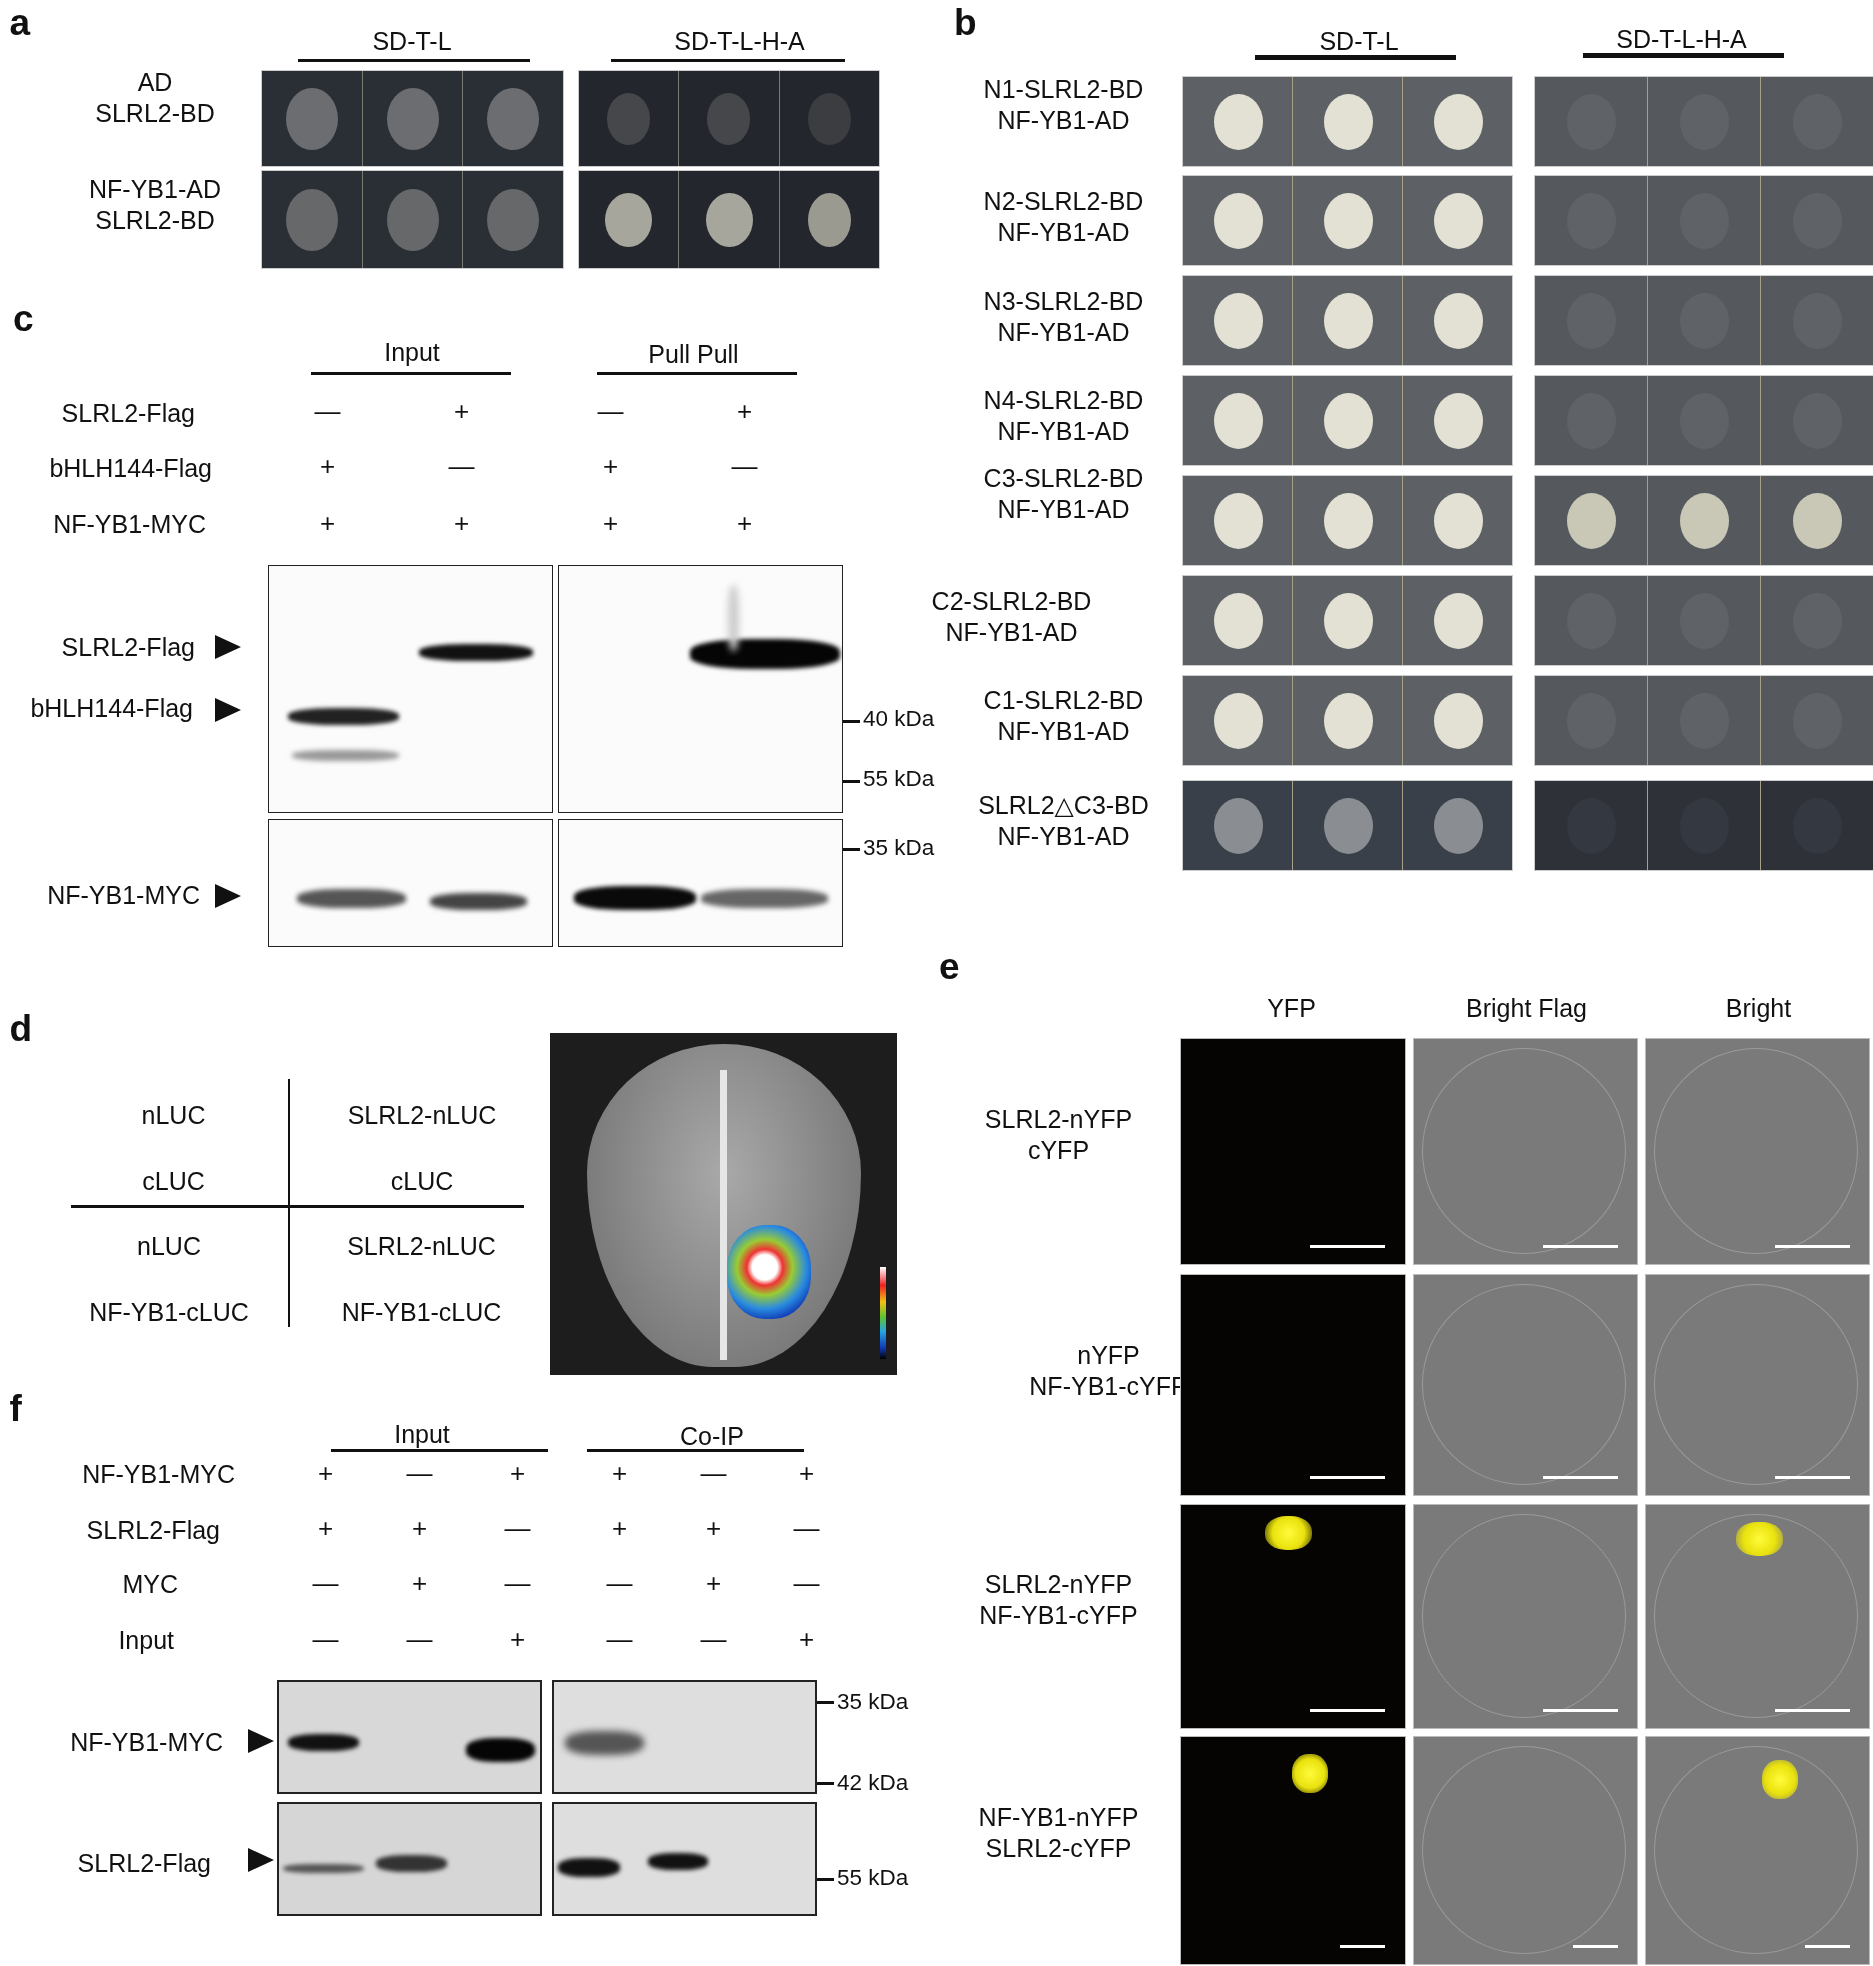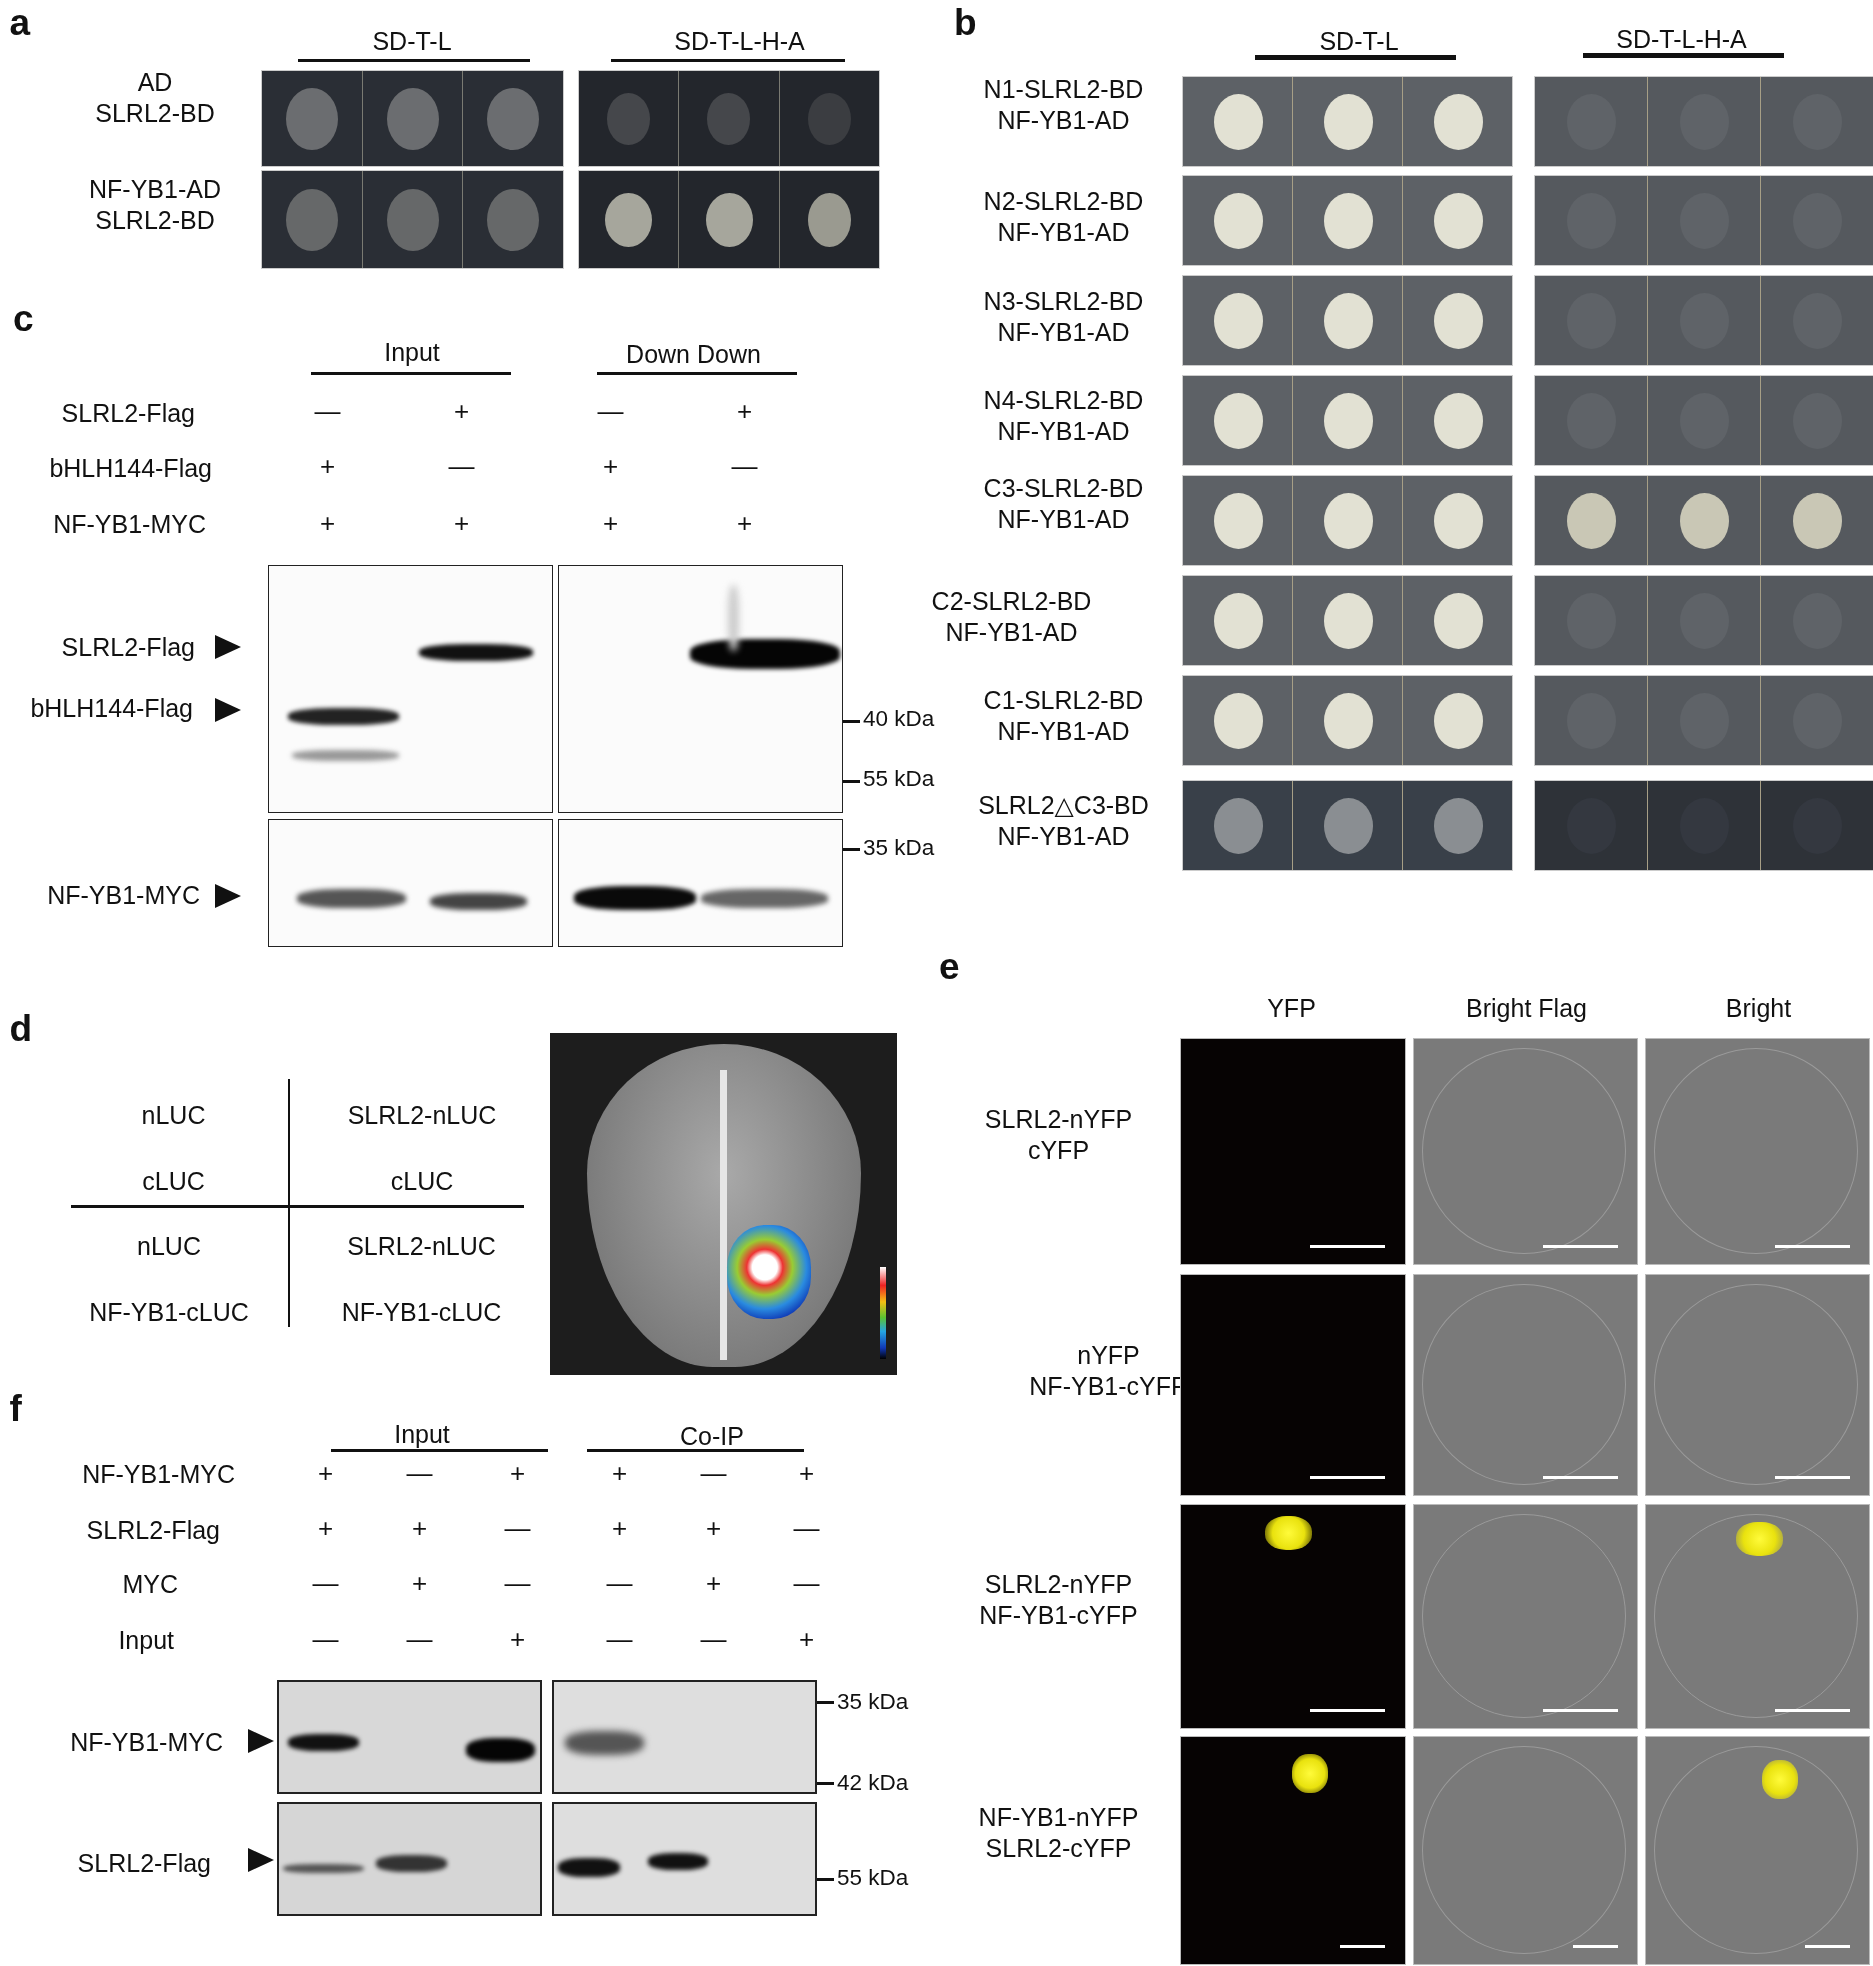--- a/index.html
+++ b/index.html
@@ -192,21 +192,21 @@
       <div class="well">
         <div class="spot" style="background: rgb(95, 99, 104); width: 49px; height: 56px; margin: -28px 0px 0px -24px;"></div>
       </div>
       <div class="well">
         <div class="spot" style="background: rgb(95, 99, 104); width: 49px; height: 56px; margin: -28px 0px 0px -24px;"></div>
       </div>
       <div class="well">
         <div class="spot" style="background: rgb(95, 99, 104); width: 49px; height: 56px; margin: -28px 0px 0px -24px;"></div>
       </div>
     </div>
-    <div class="txt" style="left: 956px; top: 473px; width: 215px;">
+    <div class="txt" style="left: 956px; top: 463px; width: 215px;">
       <div>C3-SLRL2-BD</div>
       <div>NF-YB1-AD</div>
     </div>
     <div class="plate" style="left: 1182px; top: 475px; width: 331px; height: 91px; background: rgb(93, 97, 102);">
       <div class="well">
         <div class="spot" style="background: rgb(226, 225, 211); width: 49px; height: 56px; margin: -28px 0px 0px -24px;"></div>
       </div>
       <div class="well">
         <div class="spot" style="background: rgb(226, 225, 211); width: 49px; height: 56px; margin: -28px 0px 0px -24px;"></div>
       </div>
@@ -301,21 +301,21 @@
       </div>
       <div class="well">
         <div class="spot" style="background: rgb(52, 56, 64); width: 49px; height: 56px; margin: -28px 0px 0px -24px;"></div>
       </div>
     </div>
   </div>
 
 <div class="plabel" style="left:13px;top:300px;">c</div>
 <div class="txt" style="left:337px;top:337px;width:150px;">Input</div>
 <div class="hline" style="left:311px;top:372px;width:200px;"></div>
-<div class="txt" style="left:600px;top:339px;width:187px;">Down Down</div>
+<div class="txt" style="left:600px;top:339px;width:187px;">Pull Pull</div>
 <div class="hline" style="left:597px;top:372px;width:200px;"></div>
 
 <div class="txtr" style="left:0;width:195px;top:401px;">SLRL2-Flag</div>
 <div class="txtr" style="left:0;width:212px;top:456px;">bHLH144-Flag</div>
 <div class="txtr" style="left:0;width:206px;top:512px;">NF-YB1-MYC</div>
 <div id="c-syms">
     <div class="sym" style="left: 309px; top: 398px;">—</div>
     <div class="sym" style="left: 443px; top: 398px;">+</div>
     <div class="sym" style="left: 592px; top: 398px;">—</div>
     <div class="sym" style="left: 726px; top: 398px;">+</div>

